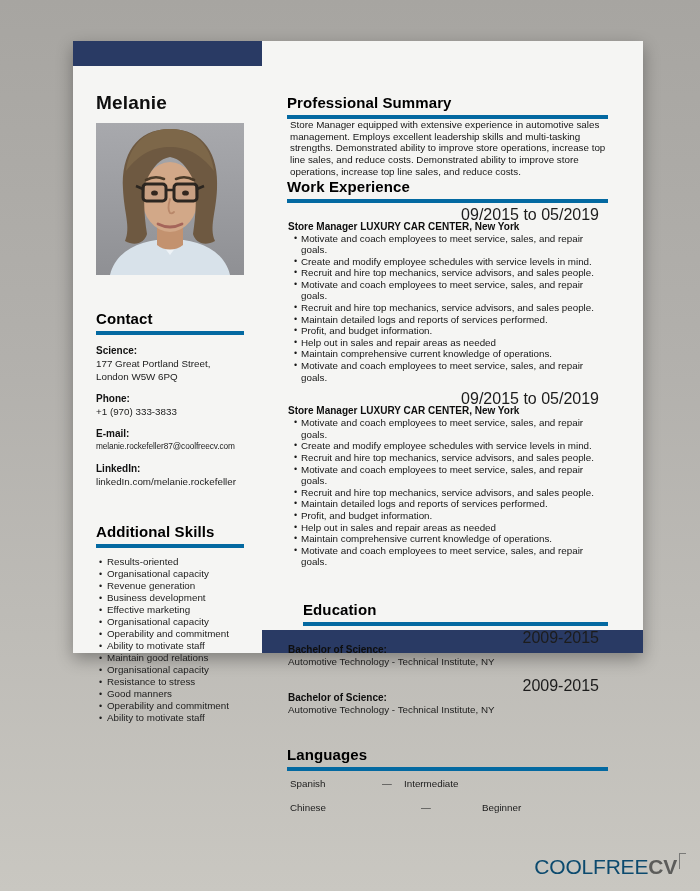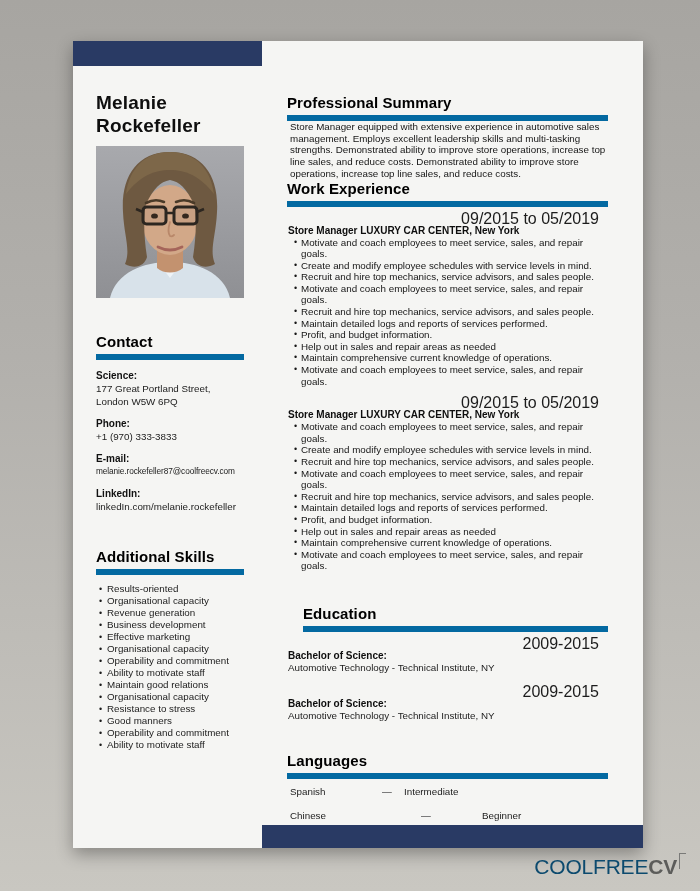--- a/index.html
+++ b/index.html
@@ -3,41 +3,41 @@
 <meta charset="utf-8">
 <style>
   * { margin:0; padding:0; box-sizing:border-box; }
   html,body { width:700px; height:891px; overflow:hidden; }
   body {
     font-family:"Liberation Sans","DejaVu Sans",sans-serif;
     background:linear-gradient(180deg,#a7a5a1 0%,#b2b0ac 40%,#c9c7c1 100%);
     position:relative;
   }
   .page {
-    position:absolute; left:73px; top:41px; width:570px; height:807px;
+    position:absolute; left:73px; top:41px; width:570px; height:612px;
     background:#f5f5f3;
     box-shadow:0 6px 16px rgba(0,0,0,.33);
   }
   .accent-top {
     position:absolute; left:0; top:0; width:189px; height:25px; background:#293a64;
   }
   .accent-bottom {
     position:absolute; left:189px; bottom:0; width:381px; height:23px; background:#293a64;
   }
   
   .sidebar { position:absolute; left:23px; top:0; width:148px; }
   .name {
     margin-top:50px; font-size:19px; line-height:23px; font-weight:700;
     color:#0e0e0e; letter-spacing:.2px;
   }
   .photo { margin-top:9px; width:148px; height:152px; overflow:hidden; background:#9b9c9f; }
   .photo svg { display:block; width:148px; height:152px; }
   .sh, .mh {
     font-size:15px; font-weight:700; color:#000; letter-spacing:.1px;
-    padding-bottom:4px; border-bottom:6px solid #0369a1;
+    padding-bottom:4px; border-bottom:4px solid #0369a1;
   }
   .sh { margin-top:35px; }
   .field { margin-top:9px; }
   .field-label { font-weight:700; font-size:10px; line-height:13px; color:#111; }
   .field-value { font-size:9.8px; line-height:13px; color:#1c1c1c; }
   .contact .field:nth-of-type(3) .field-value { font-size:8.3px; letter-spacing:-.1px; }
   .skills-list { margin-top:8px; list-style:none; }
   .skills-list li {
     font-size:9.8px; line-height:12px; color:#1c1c1c; padding-left:11px; position:relative;
   }
@@ -84,21 +84,20 @@
 </head>
 <body>
 
 <div class="page">
   <div class="accent-top"></div>
   <div class="accent-bottom"></div>
 
   <aside class="sidebar">
     <h1 class="name">
       <span style="display:block">Melanie</span>
-      <span style="display:block">Rockefeller</span>
     </h1>
 
     <div class="photo">
       <svg viewBox="0 0 148 152" preserveAspectRatio="none">
         <defs>
           <linearGradient id="bgG" x1="0" y1="0" x2="0" y2="1">
             <stop offset="0" stop-color="#a8a9ad"></stop>
             <stop offset="1" stop-color="#8f9094"></stop>
           </linearGradient>
         </defs>

